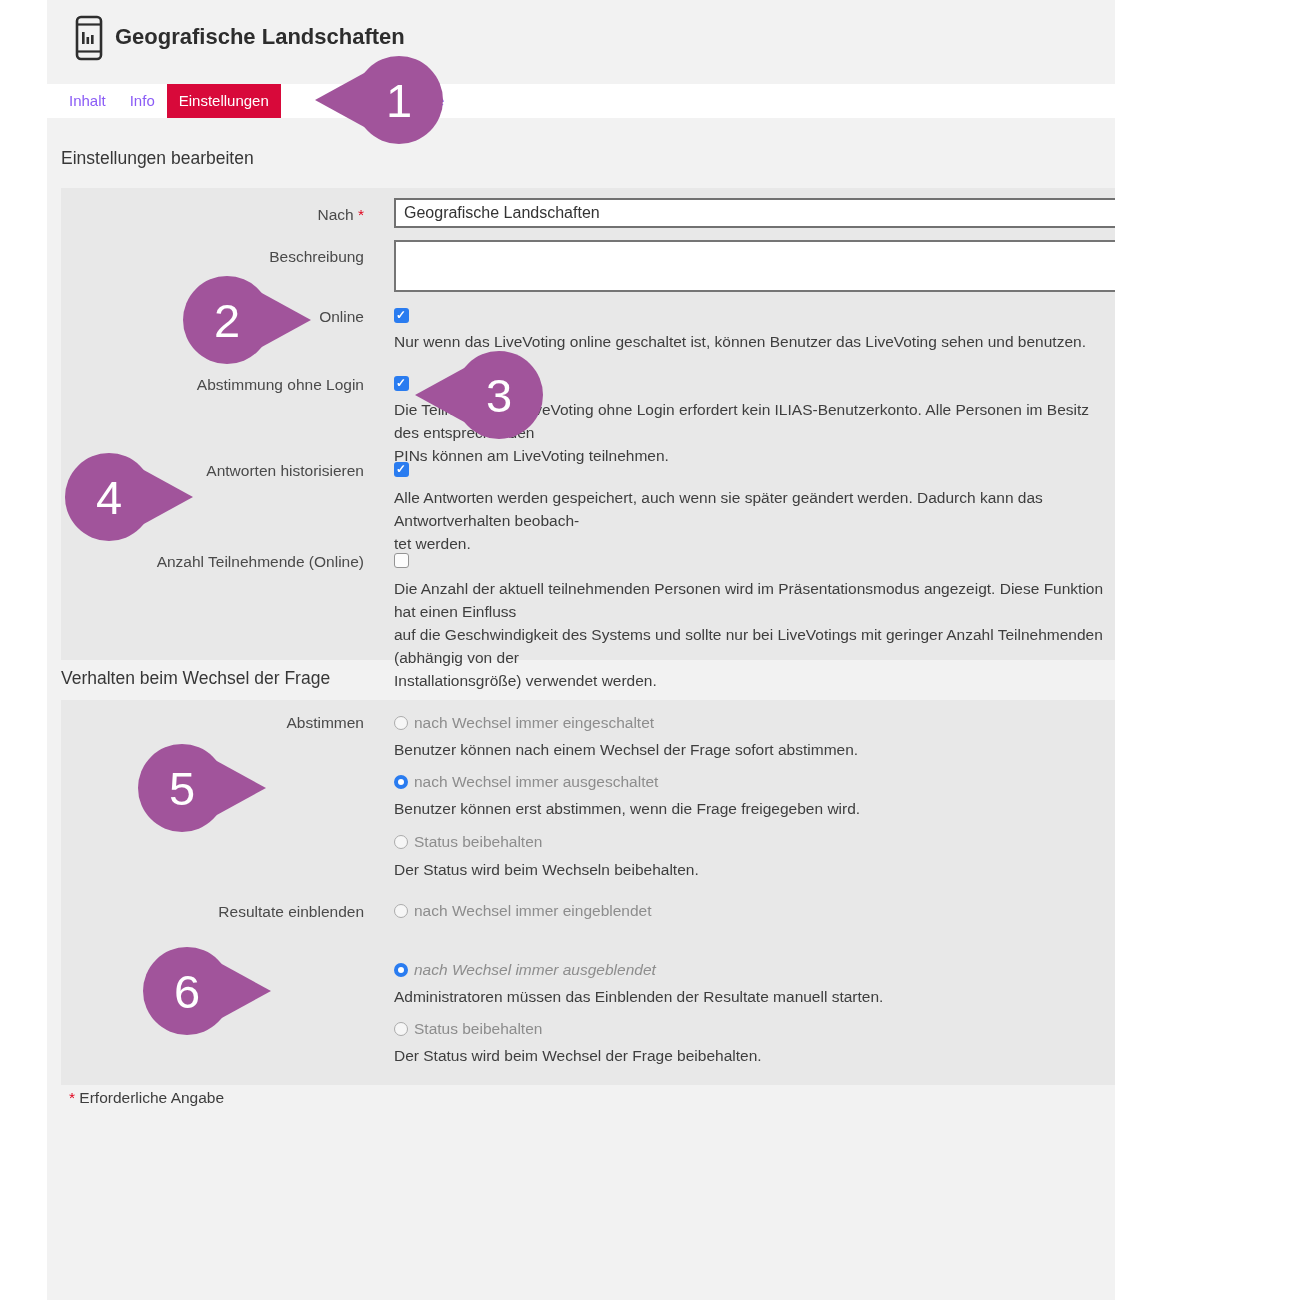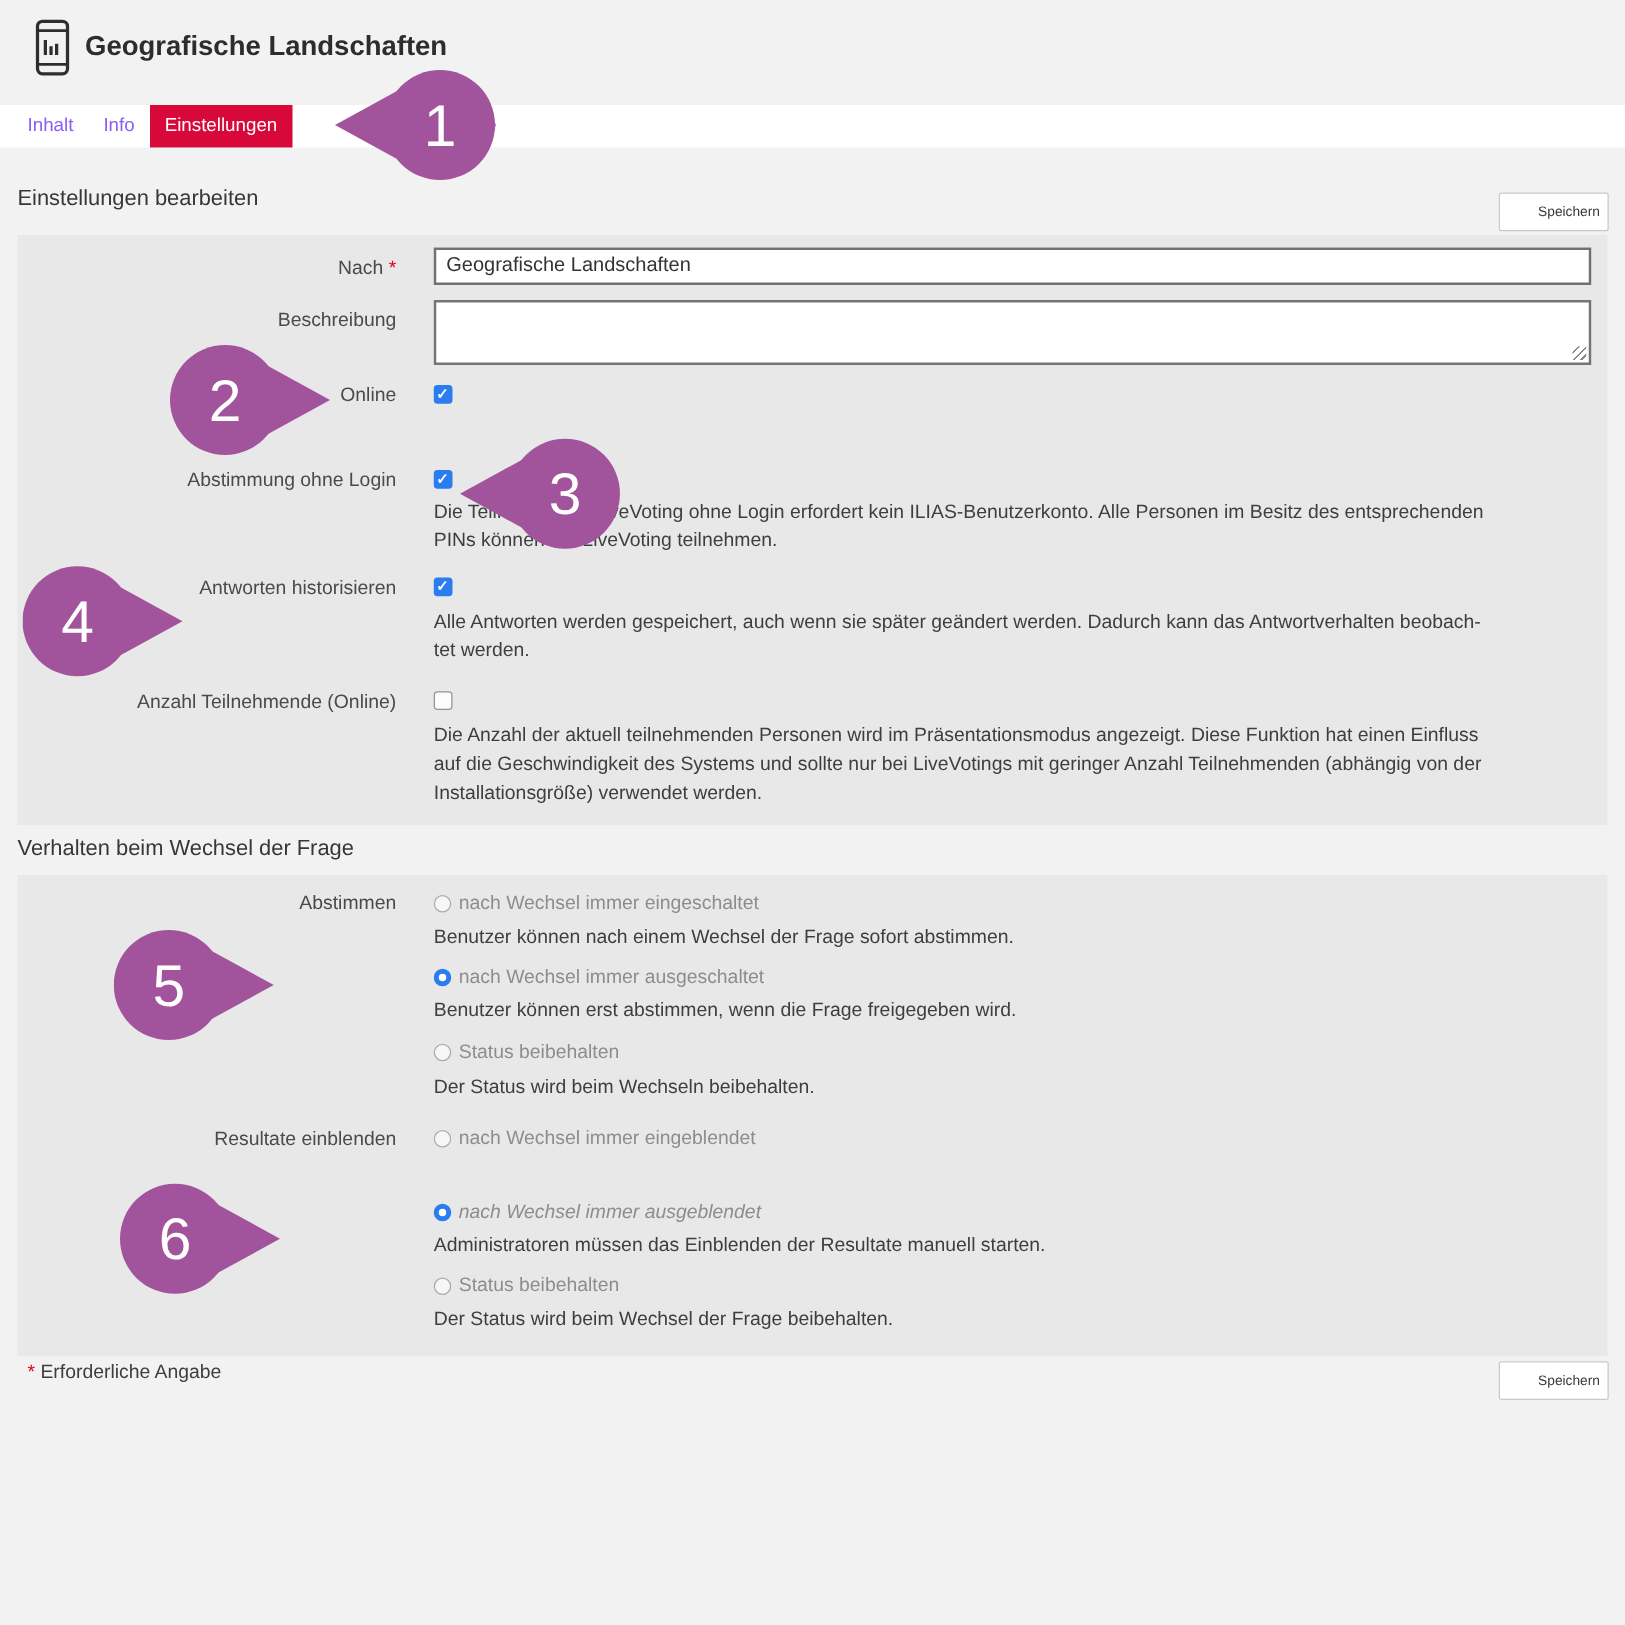--- a/index.html
+++ b/index.html
@@ -1,20 +1,21 @@
 <!DOCTYPE html>
 <html lang="de"><head>
 <meta charset="utf-8">
 <style>
   html,body{margin:0;padding:0;}
   .canvas{
-    position:relative;width:1300px;height:1300px;overflow:hidden;
+    position:relative;width:1068px;height:1300px;overflow:hidden;
     background:#f2f2f2;
     font-family:"Liberation Sans",sans-serif;
     color:#3e3e3e;
+    margin-left:47px;
   }
 
   
   .obj-title{position:absolute;left:68px;top:24px;font-size:22px;font-weight:600;color:#2d2d2d;}
   .obj-icon{position:absolute;left:28px;top:15px;}
 
   
   .tabbar{position:absolute;left:0;top:84px;width:1300px;height:34px;background:#ffffff;display:flex;padding-left:10px;box-sizing:border-box;}
   .tab{height:34px;line-height:34px;padding:0 12px;font-size:15px;color:#8b5cf6;cursor:pointer;white-space:nowrap;}
   .tab.active{background:#d8093a;color:#ffffff;}
@@ -88,20 +89,21 @@
   <div class="frow-label" style="top:205px;"><span>Nach</span><span class="req"> *</span></div>
   <input class="text-input" style="top: 198px;" type="text" value="Geografische Landschaften">
 
   <div class="frow-label" style="top:247px;">Beschreibung</div>
   <div class="textarea" style="top:240px;">
     <div class="resize-handle"></div>
   </div>
 
   <div class="frow-label" style="top:307px;">Online</div>
   <div class="checkbox checked" style="top:308px;"></div>
+  <div class="help" style="top:330px;">Nur wenn das LiveVoting online geschaltet ist, können Benutzer das LiveVoting sehen und benutzen.</div>
 
   <div class="frow-label" style="top:375px;">Abstimmung ohne Login</div>
   <div class="checkbox checked" style="top:376px;"></div>
   <div class="help" style="top:398px;">Die Teilnahme am LiveVoting ohne Login erfordert kein ILIAS-Benutzerkonto. Alle Personen im Besitz des entsprechenden
 PINs können am LiveVoting teilnehmen.</div>
 
   <div class="frow-label" style="top:461px;">Antworten historisieren</div>
   <div class="checkbox checked" style="top:462px;"></div>
   <div class="help" style="top:486px;">Alle Antworten werden gespeichert, auch wenn sie später geändert werden. Dadurch kann das Antwortverhalten beobach-
 tet werden.</div>

